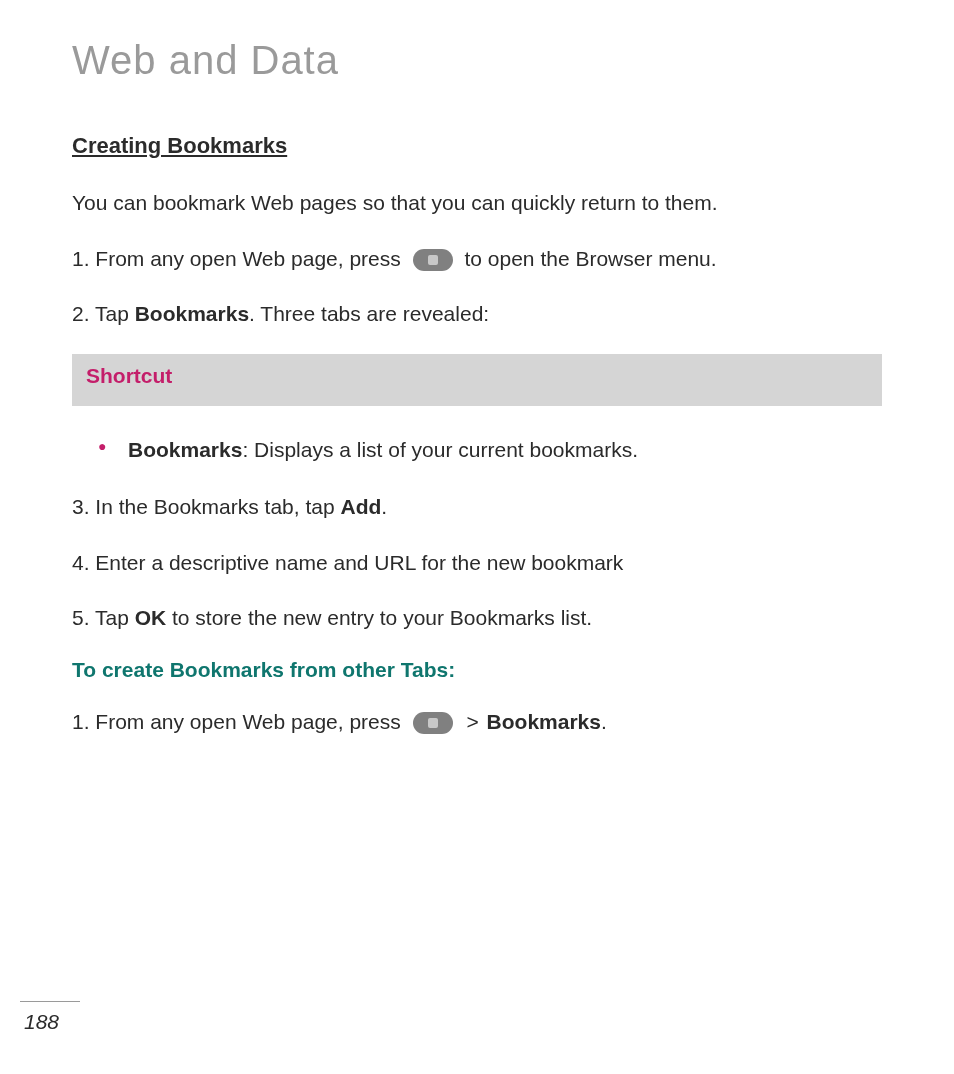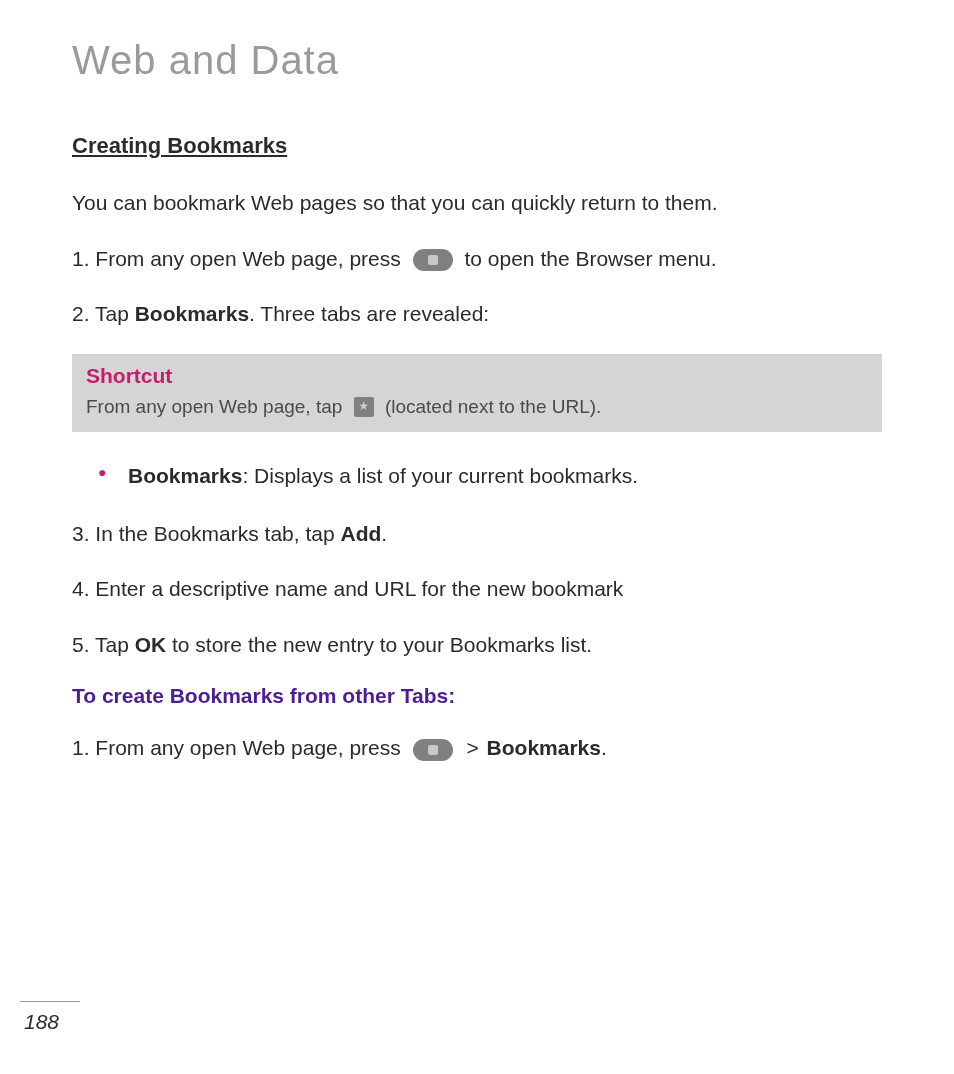--- a/index.html
+++ b/index.html
@@ -118,21 +118,21 @@
       content: "●";
       position: absolute;
       left: -30px;
       top: 2px;
       color: #c41e6a;
       font-size: 14px;
     }
     .sub-heading {
       font-size: 21px;
       font-weight: 700;
-      color: #4c1d95;
+      color: #0f766e;
       margin-bottom: 24px;
     }
     .page-number-wrap {
       position: absolute;
       bottom: 40px;
       left: 20px;
       font-style: italic;
     }
     .page-number-rule {
       border: none;
@@ -163,25 +163,20 @@
   <span class="menu-icon"></span>
   <span> to open the Browser menu.</span>
 </p>
 
 <p class="numbered-item">
   <span>2. Tap </span><span class="bold">Bookmarks</span><span>. Three tabs are revealed:</span>
 </p>
 
 <div class="shortcut-box">
   <div class="shortcut-title">Shortcut</div>
-  <div class="shortcut-text">
-    <span>From any open Web page, tap </span>
-    <span class="star-icon"></span>
-    <span> (located next to the URL).</span>
-  </div>
 </div>
 
 <ul class="bullet-list">
   <li class="bullet-item">
     <span class="bold">Bookmarks</span><span>: Displays a list of your current bookmarks.</span>
   </li>
 </ul>
 
 <p class="numbered-item">
   <span>3. In the Bookmarks tab, tap </span><span class="bold">Add</span><span>.</span>

